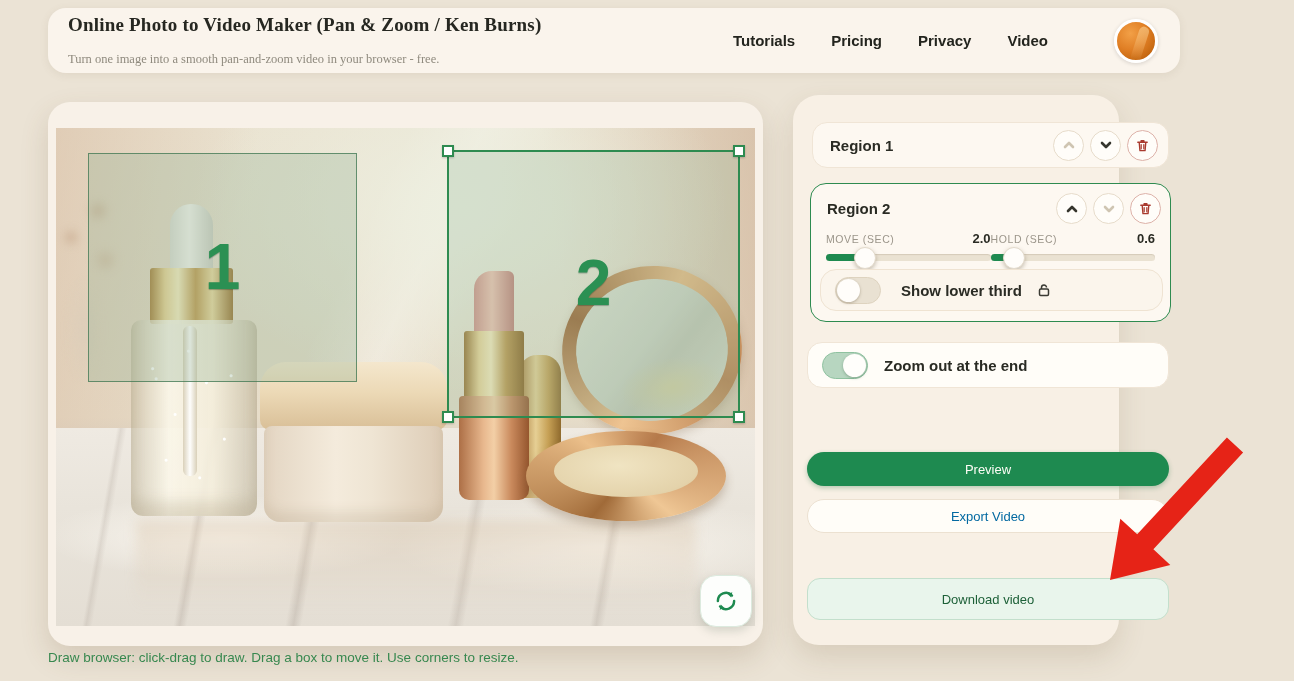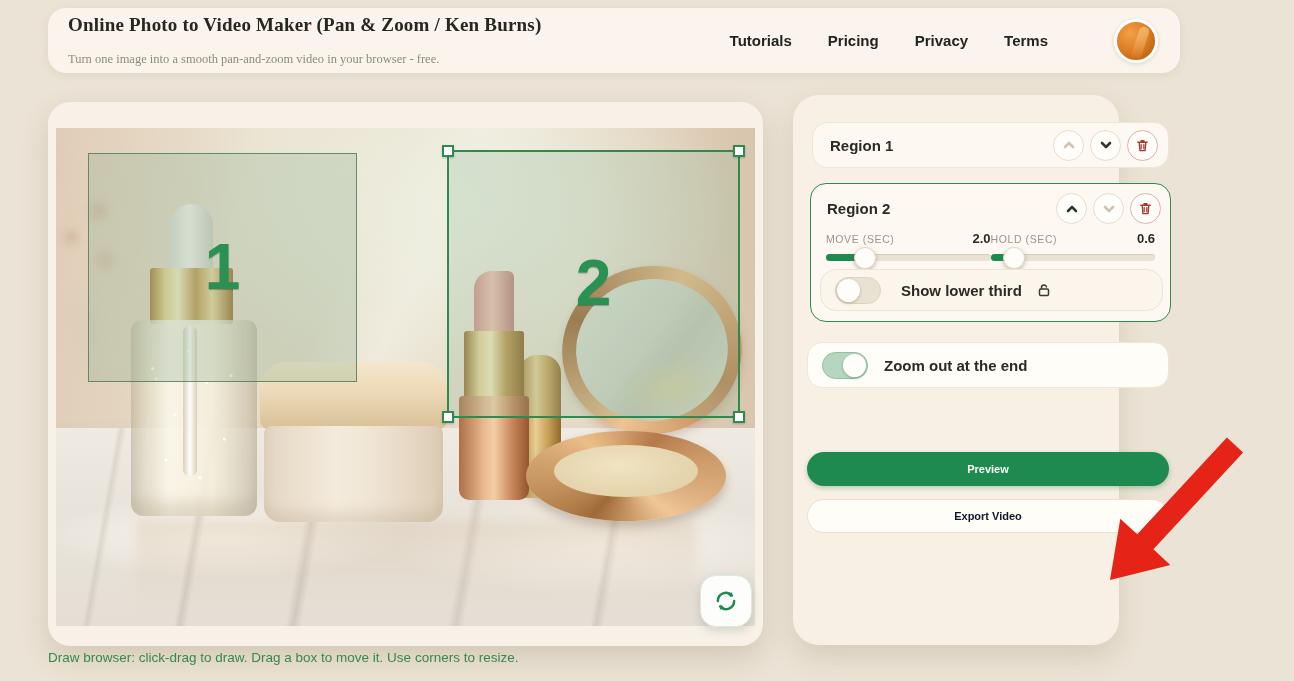--- a/index.html
+++ b/index.html
@@ -190,43 +190,43 @@
     background:#fffdfa; box-shadow:0 1px 3px rgba(100,85,60,.4); }
   .toggle-on { background:#b7d6c0; border:1px solid #8fc2a0; }
   .toggle-on .knob { position:absolute; right:1px; top:1px; width:23px; height:23px; border-radius:50%;
     background:#fffefb; box-shadow:0 1px 3px rgba(60,100,70,.4); }
   .toggle-label { font-size:15px; font-weight:700; color:#2a2b24; }
 
   .zoomout-card { left:14px; top:247px; width:362px; height:46px; padding:0 14px; gap:16px;
     background:#fffdf8; }
 
   .big-btn { position:absolute; left:14px; width:362px; display:flex; align-items:center; justify-content:center;
-    font-size:11px; font-weight:700; cursor:pointer; }
+    font-size:13px; font-weight:400; cursor:pointer; }
   .preview-btn { top:357px; height:34px; border-radius:17px; background:#1e8a50; color:#fdfdf6;
     box-shadow:0 2px 5px rgba(30,110,60,.3); }
   .export-btn { top:404px; height:34px; border-radius:17px; background:#fffdf8;
-    border:1px solid #ece1d1; color:#0f172a; }
+    border:1px solid #ece1d1; color:#0369a1; }
   .download-btn { top:483px; height:42px; border-radius:13px; background:#e9f5ec;
     border:1px solid #c3dfcc; color:#1d6038; }
 
   .arrow-overlay { left:1095px; top:435px; width:160px; height:160px; pointer-events:none; }
 </style>
 </head>
 <body>
 
 <div class="abs header">
   <div class="header-text">
     <div class="page-title">Online Photo to Video Maker (Pan &amp; Zoom / Ken Burns)</div>
     <div class="page-subtitle">Turn one image into a smooth pan-and-zoom video in your browser - free.</div>
   </div>
   <div class="nav">
     <span class="nav-link">Tutorials</span>
     <span class="nav-link">Pricing</span>
     <span class="nav-link">Privacy</span>
-    <span class="nav-link">Terms</span>
+    <span class="nav-link">Video</span>
     <div class="avatar"></div>
   </div>
 </div>
 
 <div class="abs canvas-card">
   <div class="photo">
     <div class="flowers"></div>
     <div class="marble"></div>
     <div class="reflection"></div>
     <div class="jar-lid"></div>
@@ -349,17 +349,18 @@
 
   <div class="row-card zoomout-card">
     <div class="toggle toggle-on">
         <div class="knob"></div>
       </div>
     <span class="toggle-label">Zoom out at the end</span>
   </div>
 
   <div class="big-btn preview-btn">Preview</div>
   <div class="big-btn export-btn">Export Video</div>
+  <div class="big-btn download-btn">Download video</div>
 </div>
 
 <svg class="abs arrow-overlay" viewBox="0 0 160 160">
   <polygon points="131.9,2.5 42.2,99.3 25.3,83.7 15,145 75.3,129.9 58.4,114.3 148.1,17.5" fill="#e62317"></polygon>
 </svg>
 
 </body></html>

